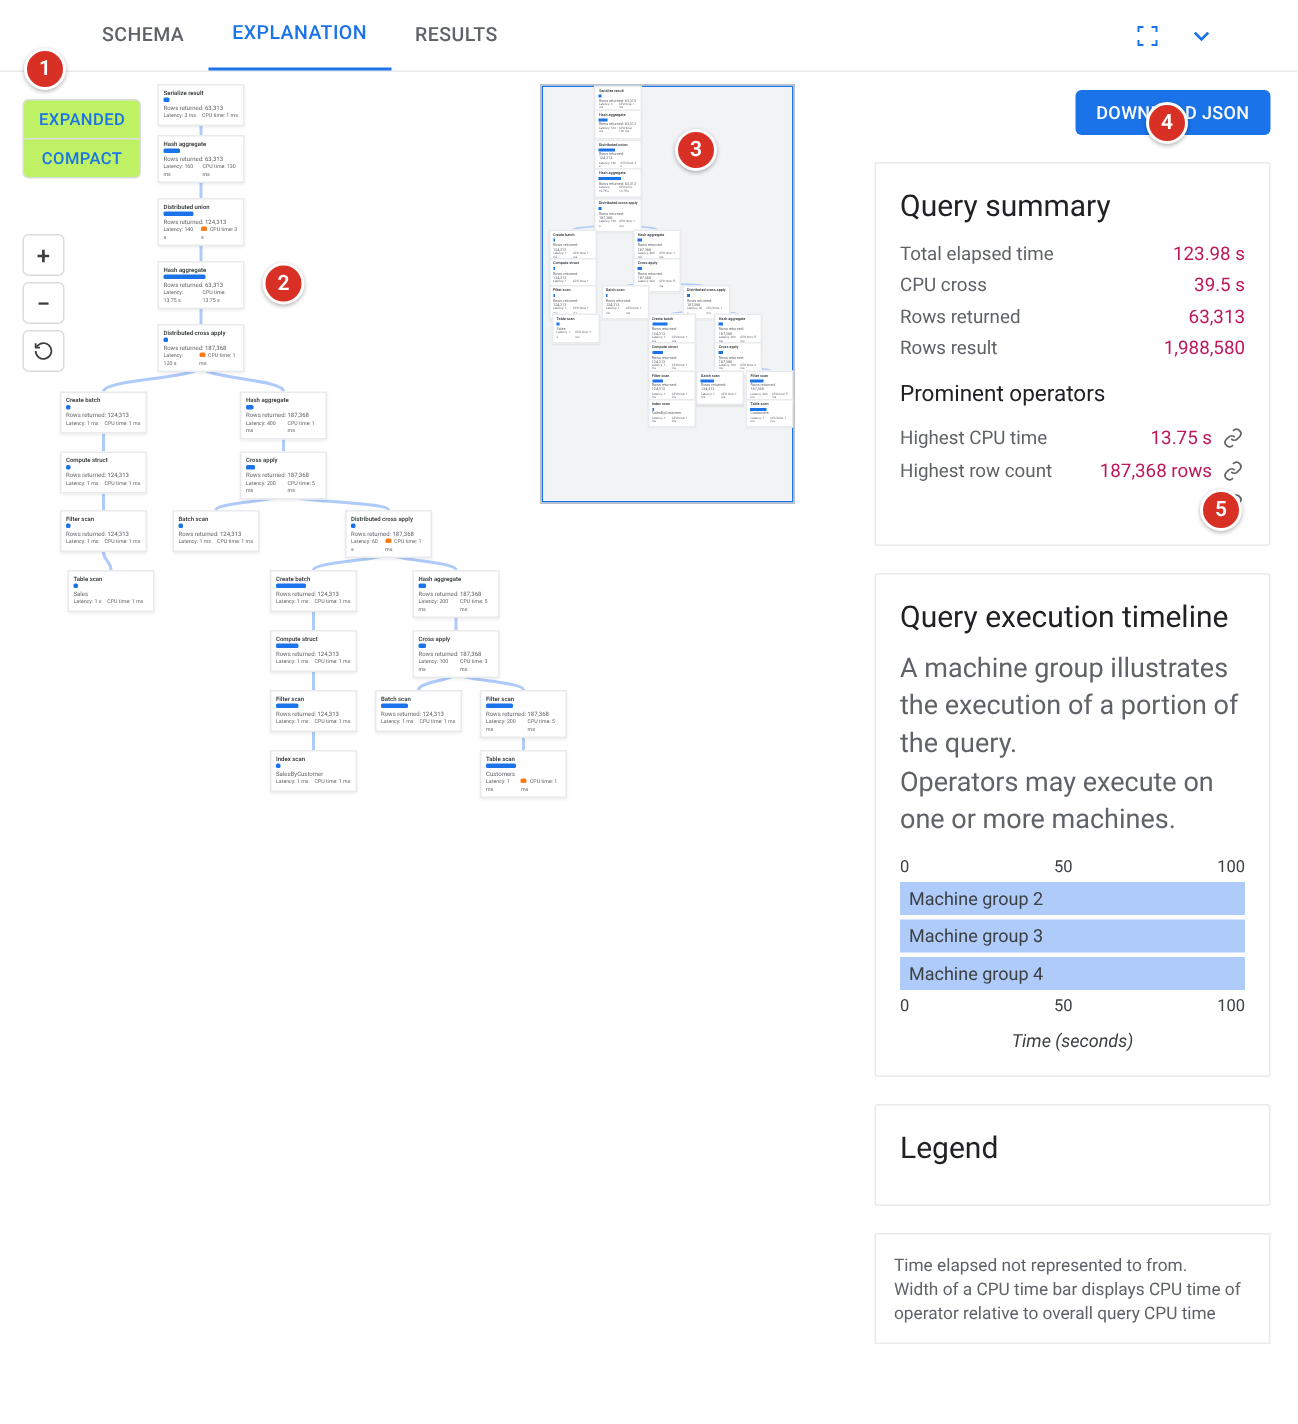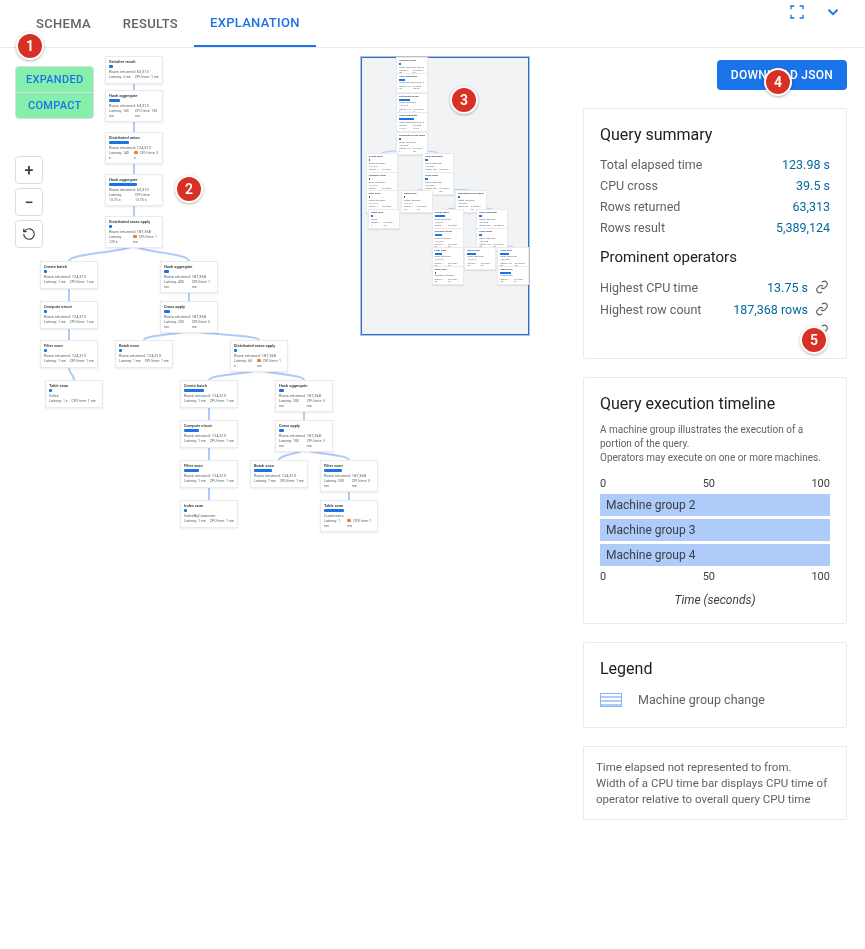--- a/index.html
+++ b/index.html
@@ -9,22 +9,23 @@
       width: 865px;
       height: 949px;
       position: relative;
       overflow: hidden;
       color: #3c4043;
     }
     
     
     .tabs {
       display: flex;
+      align-items: center;
       height: 48px;
-      padding: 0 20px;
+      padding: 0 52px;
       border-bottom: 1px solid #e8eaed;
     }
     .tab {
       padding: 0 16px;
       height: 100%;
       display: flex;
       align-items: center;
       font-size: 13px;
       font-weight: 500;
       color: #5f6368;
@@ -62,21 +63,21 @@
     
     .view-toggle {
       position: absolute;
       top: 18px;
       left: 15px;
       display: flex;
       flex-direction: column;
       border: 1px solid #dadce0;
       border-radius: 4px;
       overflow: hidden;
-      background: #86efac;
+      background: #bef264;
     }
     .view-btn {
       padding: 6px 10px;
       font-size: 11px;
       font-weight: 500;
       color: #1a73e8;
       text-align: center;
       cursor: pointer;
       letter-spacing: 0.3px;
     }
@@ -182,49 +183,49 @@
       cursor: pointer;
       letter-spacing: 0.25px;
     }
     .card {
       border: 1px solid #e8eaed;
       border-radius: 2px;
       padding: 16px;
       font-size: 13px;
     }
     .card h3 {
-      font-size: 16px;
+      font-size: 20px;
       font-weight: 400;
       color: #202124;
       margin-bottom: 10px;
     }
     .card h4 {
       font-size: 15px;
       font-weight: 400;
       color: #202124;
       margin-bottom: 10px;
     }
     .row {
       display: flex;
       justify-content: space-between;
       align-items: center;
       padding: 3px 0;
       font-size: 12.5px;
     }
     .row .k { color: #5f6368; }
-    .row .v { color: #0369a1; display:flex; align-items:center; gap:6px; }
+    .row .v { color: #be185d; display:flex; align-items:center; gap:6px; }
     .link-icon {
       width: 16px; height: 16px;
       display: inline-flex; align-items:center; justify-content:center;
       color: #5f6368;
     }
     .section-gap { height: 10px; }
     
     .timeline-desc {
-      font-size: 10px;
+      font-size: 18px;
       color: #5f6368;
       line-height: 1.4;
       margin-bottom: 10px;
     }
     .axis {
       display: flex;
       justify-content: space-between;
       font-size: 11px;
       color: #3c4043;
       padding: 2px 0;
@@ -294,22 +295,22 @@
       justify-content: center;
       z-index: 50;
       box-shadow: 0 1px 3px rgba(0,0,0,0.3);
     }
   </style>
 </head>
 <body>
 
 <div class="tabs">
   <div class="tab">SCHEMA</div>
+  <div class="tab active">EXPLANATION</div>
   <div class="tab">RESULTS</div>
-  <div class="tab active">EXPLANATION</div>
   <div class="spacer"></div>
   <div class="hdr-icon">
     <svg width="16" height="16" viewBox="0 0 24 24" fill="none" stroke="currentColor" stroke-width="2">
         <path d="M3 8V3h5M21 8V3h-5M3 16v5h5M21 16v5h-5"></path>
       </svg>
   </div>
   <div class="hdr-icon">
     <svg width="18" height="18" viewBox="0 0 24 24" fill="none" stroke="currentColor" stroke-width="2.5">
         <path d="M6 9l6 6 6-6"></path>
       </svg>
@@ -796,21 +797,21 @@
           <div class="row">
             <span class="k">CPU cross</span>
             <span class="v">39.5 s</span>
           </div>
           <div class="row">
             <span class="k">Rows returned</span>
             <span class="v">63,313</span>
           </div>
           <div class="row">
             <span class="k">Rows result</span>
-            <span class="v">5,389,124</span>
+            <span class="v">1,988,580</span>
           </div>
         </div>
       <div class="section-gap"></div>
       <h4>Prominent operators</h4>
       <div id="prominent-rows">
           <div class="row">
             <span class="k">Highest CPU time</span>
             <span class="v">13.75 s <span class="link-icon">
                 <svg width="14" height="14" viewBox="0 0 24 24" fill="none" stroke="currentColor" stroke-width="2">
                   <path d="M10 13a5 5 0 0 0 7 0l3-3a5 5 0 0 0-7-7l-1 1"></path>
@@ -861,24 +862,20 @@
         <span>0</span>
           <span>50</span>
           <span>100</span>
       </div>
       <div class="axis-label">Time (seconds)</div>
     </div>
 
     <div class="card">
       <h3>Legend</h3>
       <div id="legend-items">
-          <div class="legend-row">
-            <span class="swatch-striped"></span>
-            <span>Machine group change</span>
-          </div>
         </div>
     </div>
 
     <div class="footnote">
       <div>Time elapsed not represented to from.</div>
       <div>Width of a CPU time bar displays CPU time of operator relative to overall query CPU time</div>
     </div>
   </div>
 </div>
 

